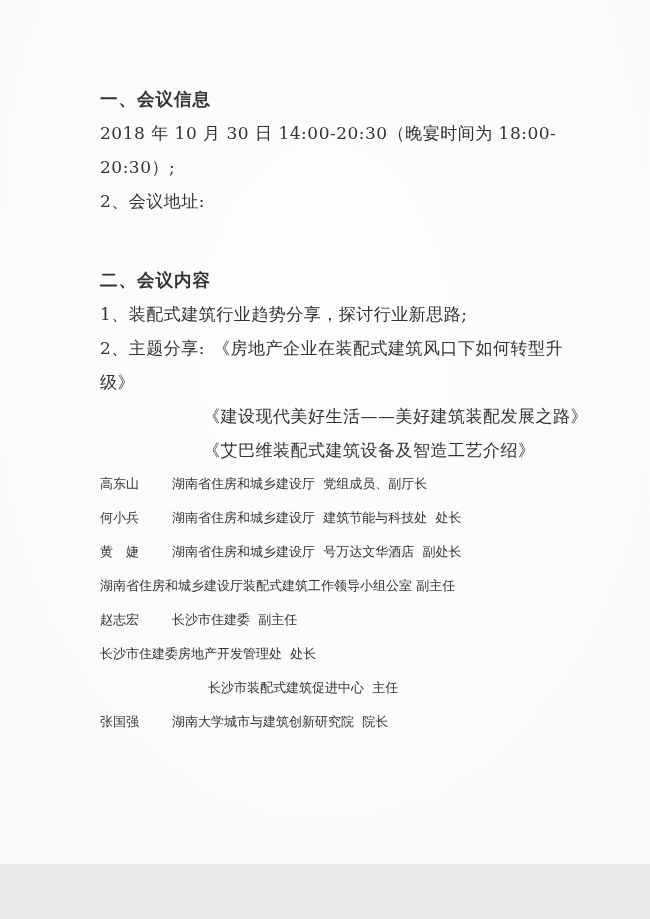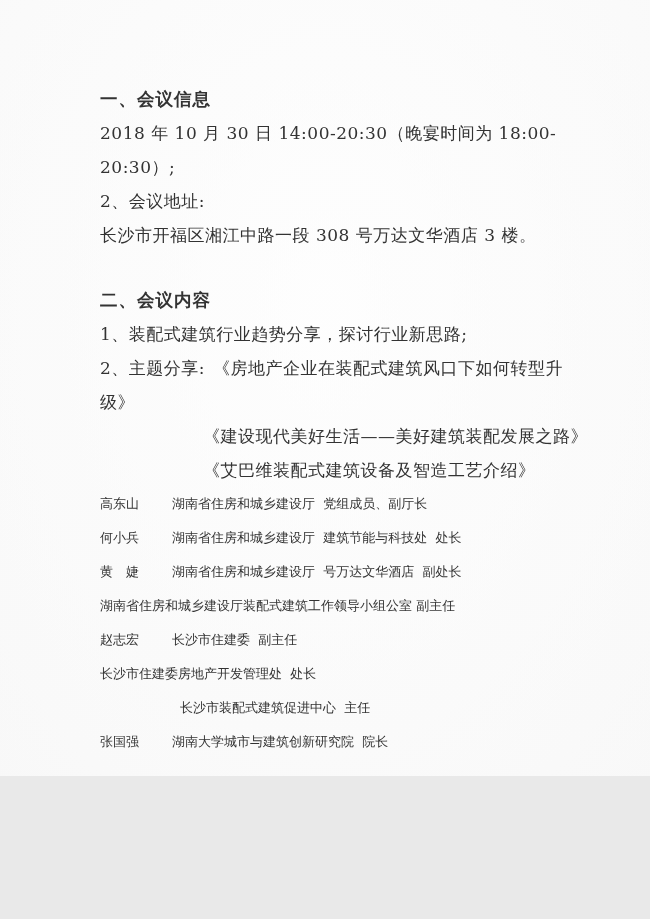--- a/index.html
+++ b/index.html
@@ -3,21 +3,21 @@
 <meta charset="utf-8">
 <style>
   html, body {
     margin: 0;
     padding: 0;
     background: #e9e9e9;
   }
   .page {
     position: relative;
     width: 650px;
-    height: 776px;
+    height: 864px;
     margin: 0 auto;
     background: #fcfcfc;
     background-image:
       radial-gradient(ellipse at 50% 40%, rgba(255,255,255,0.6), rgba(240,240,240,0.25)),
       linear-gradient(#fcfcfc, #fbfbfb);
     overflow: hidden;
     font-family: "DejaVu Serif", "Liberation Serif", serif;
     color: #333333;
   }
   .content {
@@ -34,21 +34,21 @@
     letter-spacing: 0.5px;
   }
   .sec-heading {
     margin: 0;
     font-size: 17.5px;
     line-height: 34px;
     font-weight: bold;
     letter-spacing: 1px;
     white-space: pre-wrap;
   }
-  .sec-heading.gap-sm { margin-top: 31px; }
+  .sec-heading.gap-sm { margin-top: 45px; }
   .sec-heading.gap-lg { margin-top: 36px; }
   .topic-line {
     padding-left: 103px;
   }
   .topic-inline {
     margin-left: 8px;
     white-space: pre-wrap;
   }
   .guest-row {
     display: flex;
@@ -59,32 +59,32 @@
   .guest-name {
     flex: 0 0 72px;
     white-space: pre-wrap;
   }
   .guest-affiliation {
     flex: 1;
     white-space: pre-wrap;
   }
   .guest-row.continuation .guest-affiliation {
     padding-left: 8px;
+    margin-left: 28px;
   }
 </style>
 </head>
 <body>
 
 <div class="page">
   <div class="content">
 
     <p class="sec-heading">一、会议信息</p>
     <p class="line">2018 年 10 月 30 日 14:00-20:30（晚宴时间为 18:00-20:30）;</p>
     <p class="line">2、会议地址:</p>
-    <p class="line">长沙市开福区湘江中路一段 308 号万达文华酒店 3 楼。</p>
 
     <p class="sec-heading gap-sm">二、会议内容</p>
     <p class="line">1、装配式建筑行业趋势分享，探讨行业新思路;</p>
     <p class="line"><span>2、主题分享:</span><span class="topic-inline">《房地产企业在装配式建筑风口下如何转型升级》</span></p>
     <p class="line topic-line">《建设现代美好生活——美好建筑装配发展之路》</p>
     <p class="line topic-line">《艾巴维装配式建筑设备及智造工艺介绍》</p>
 
 
     <div class="guest-row">
       <span class="guest-name">高东山</span>

